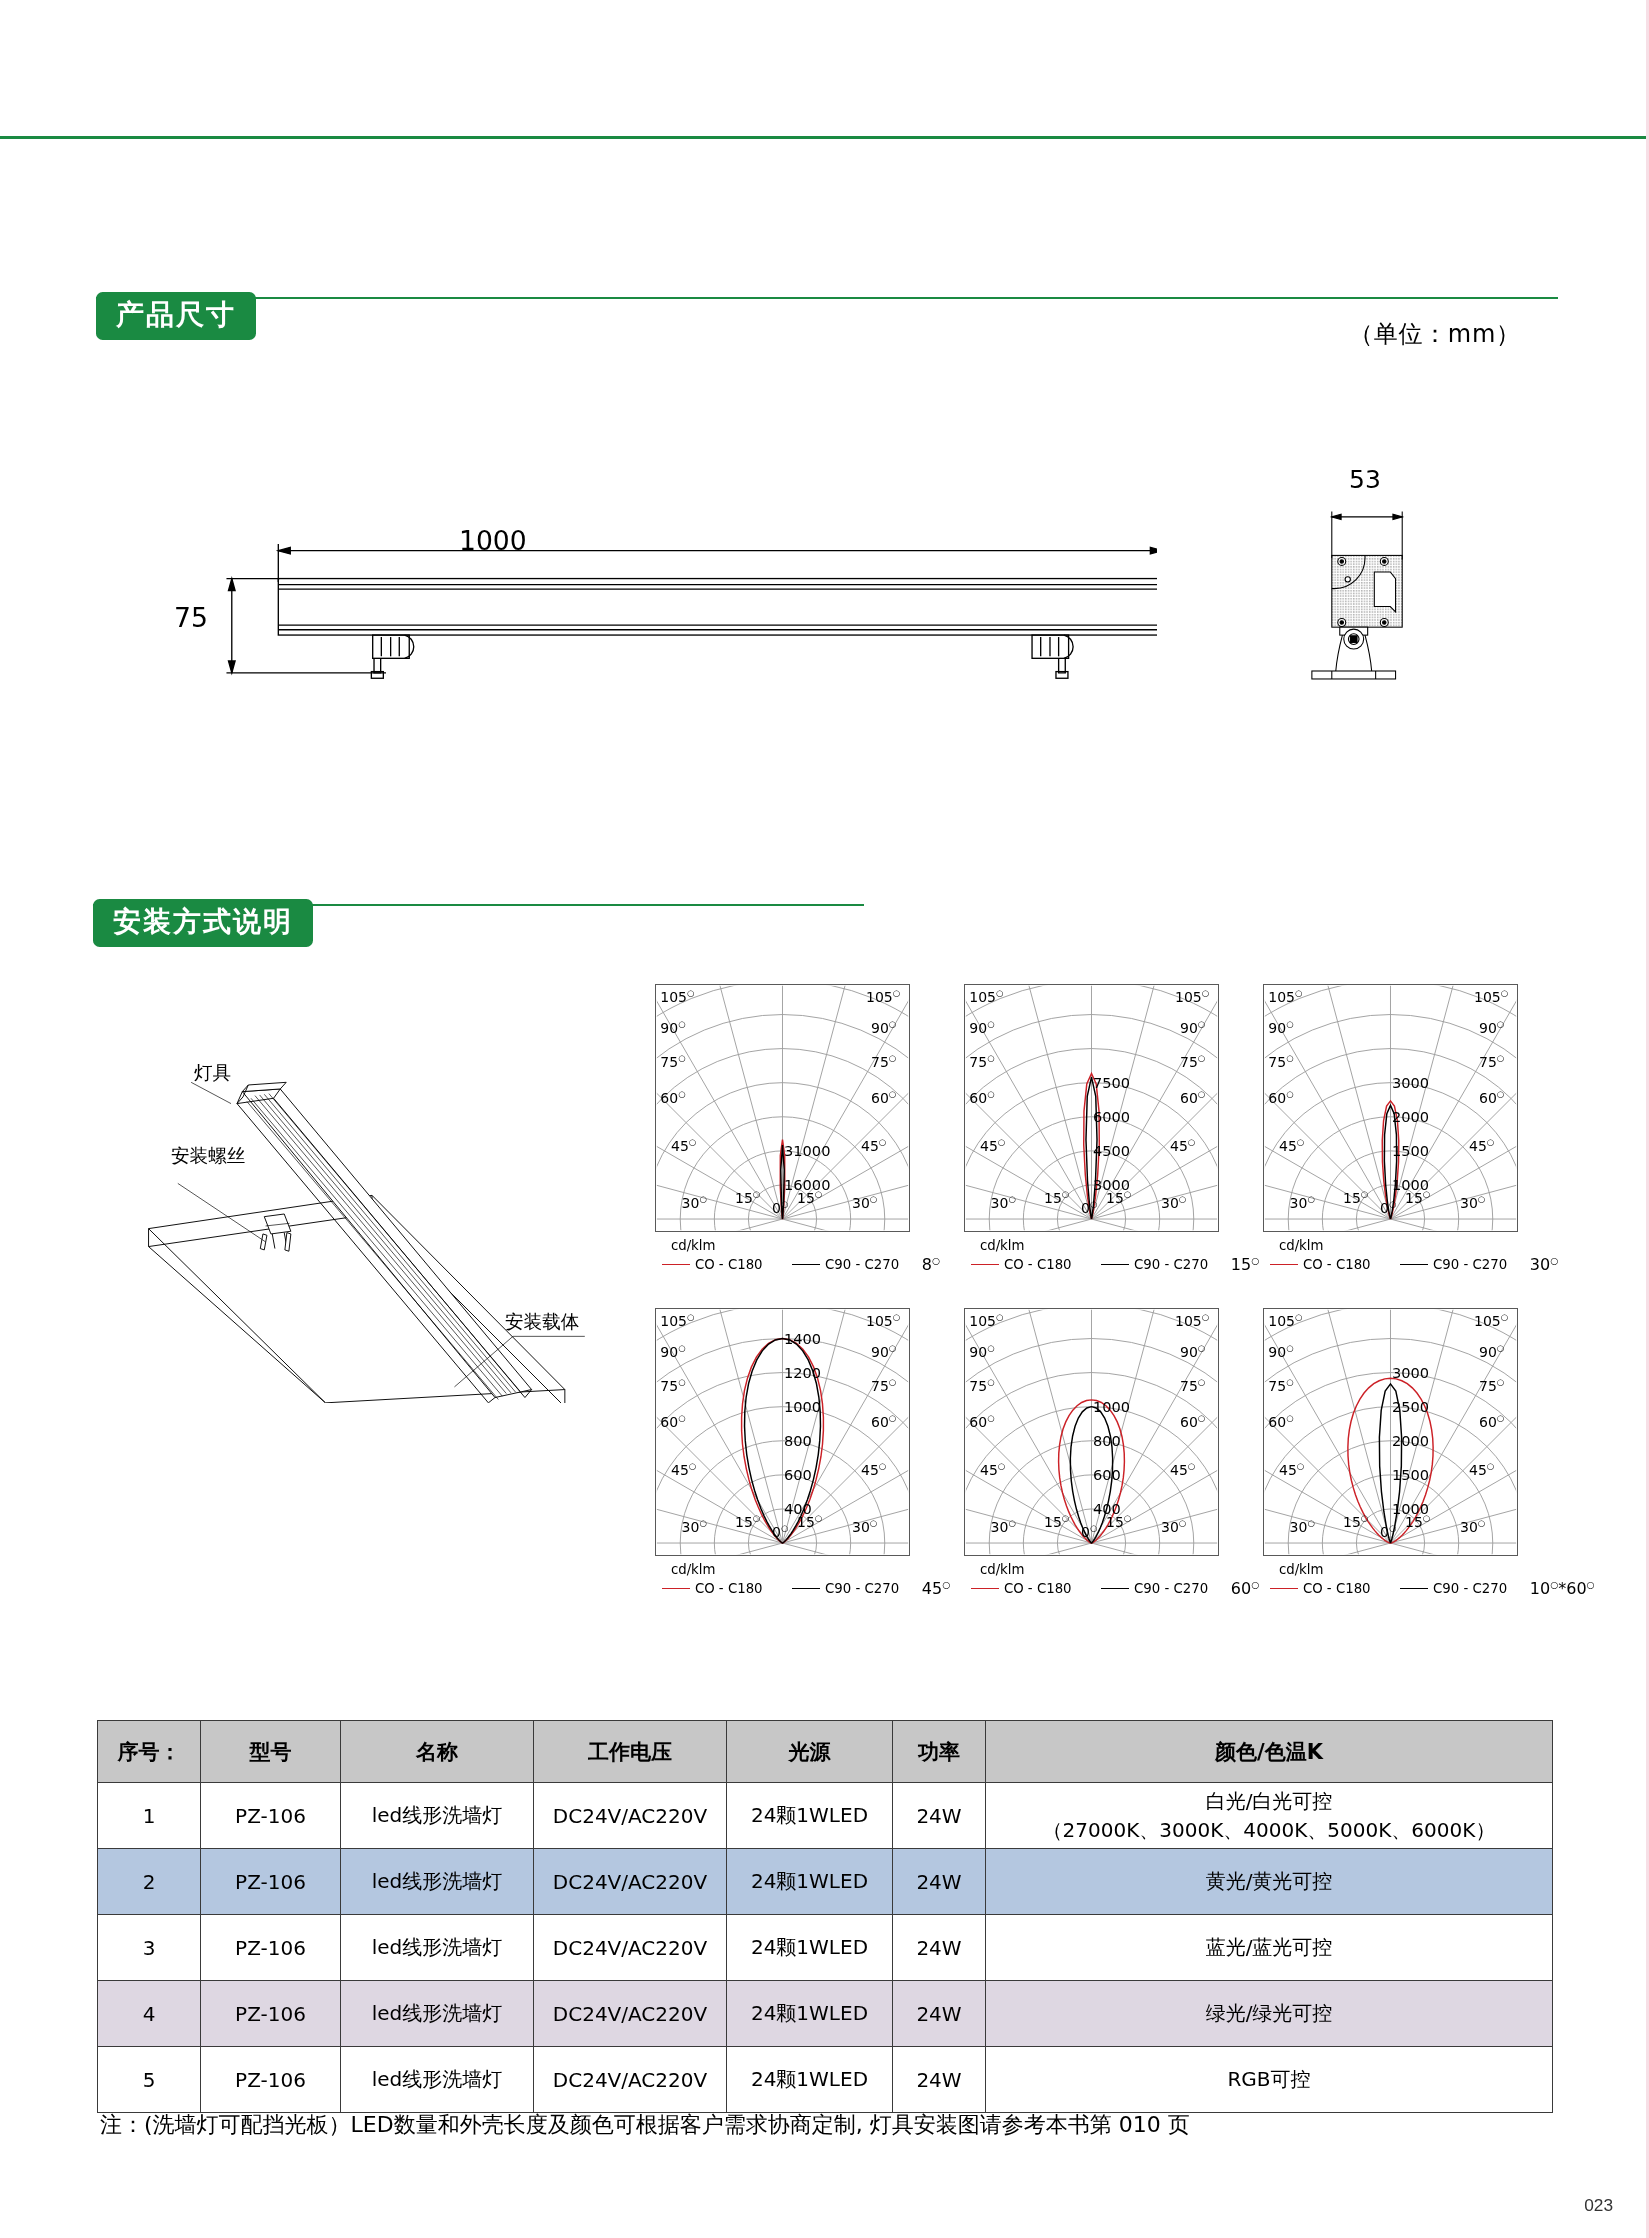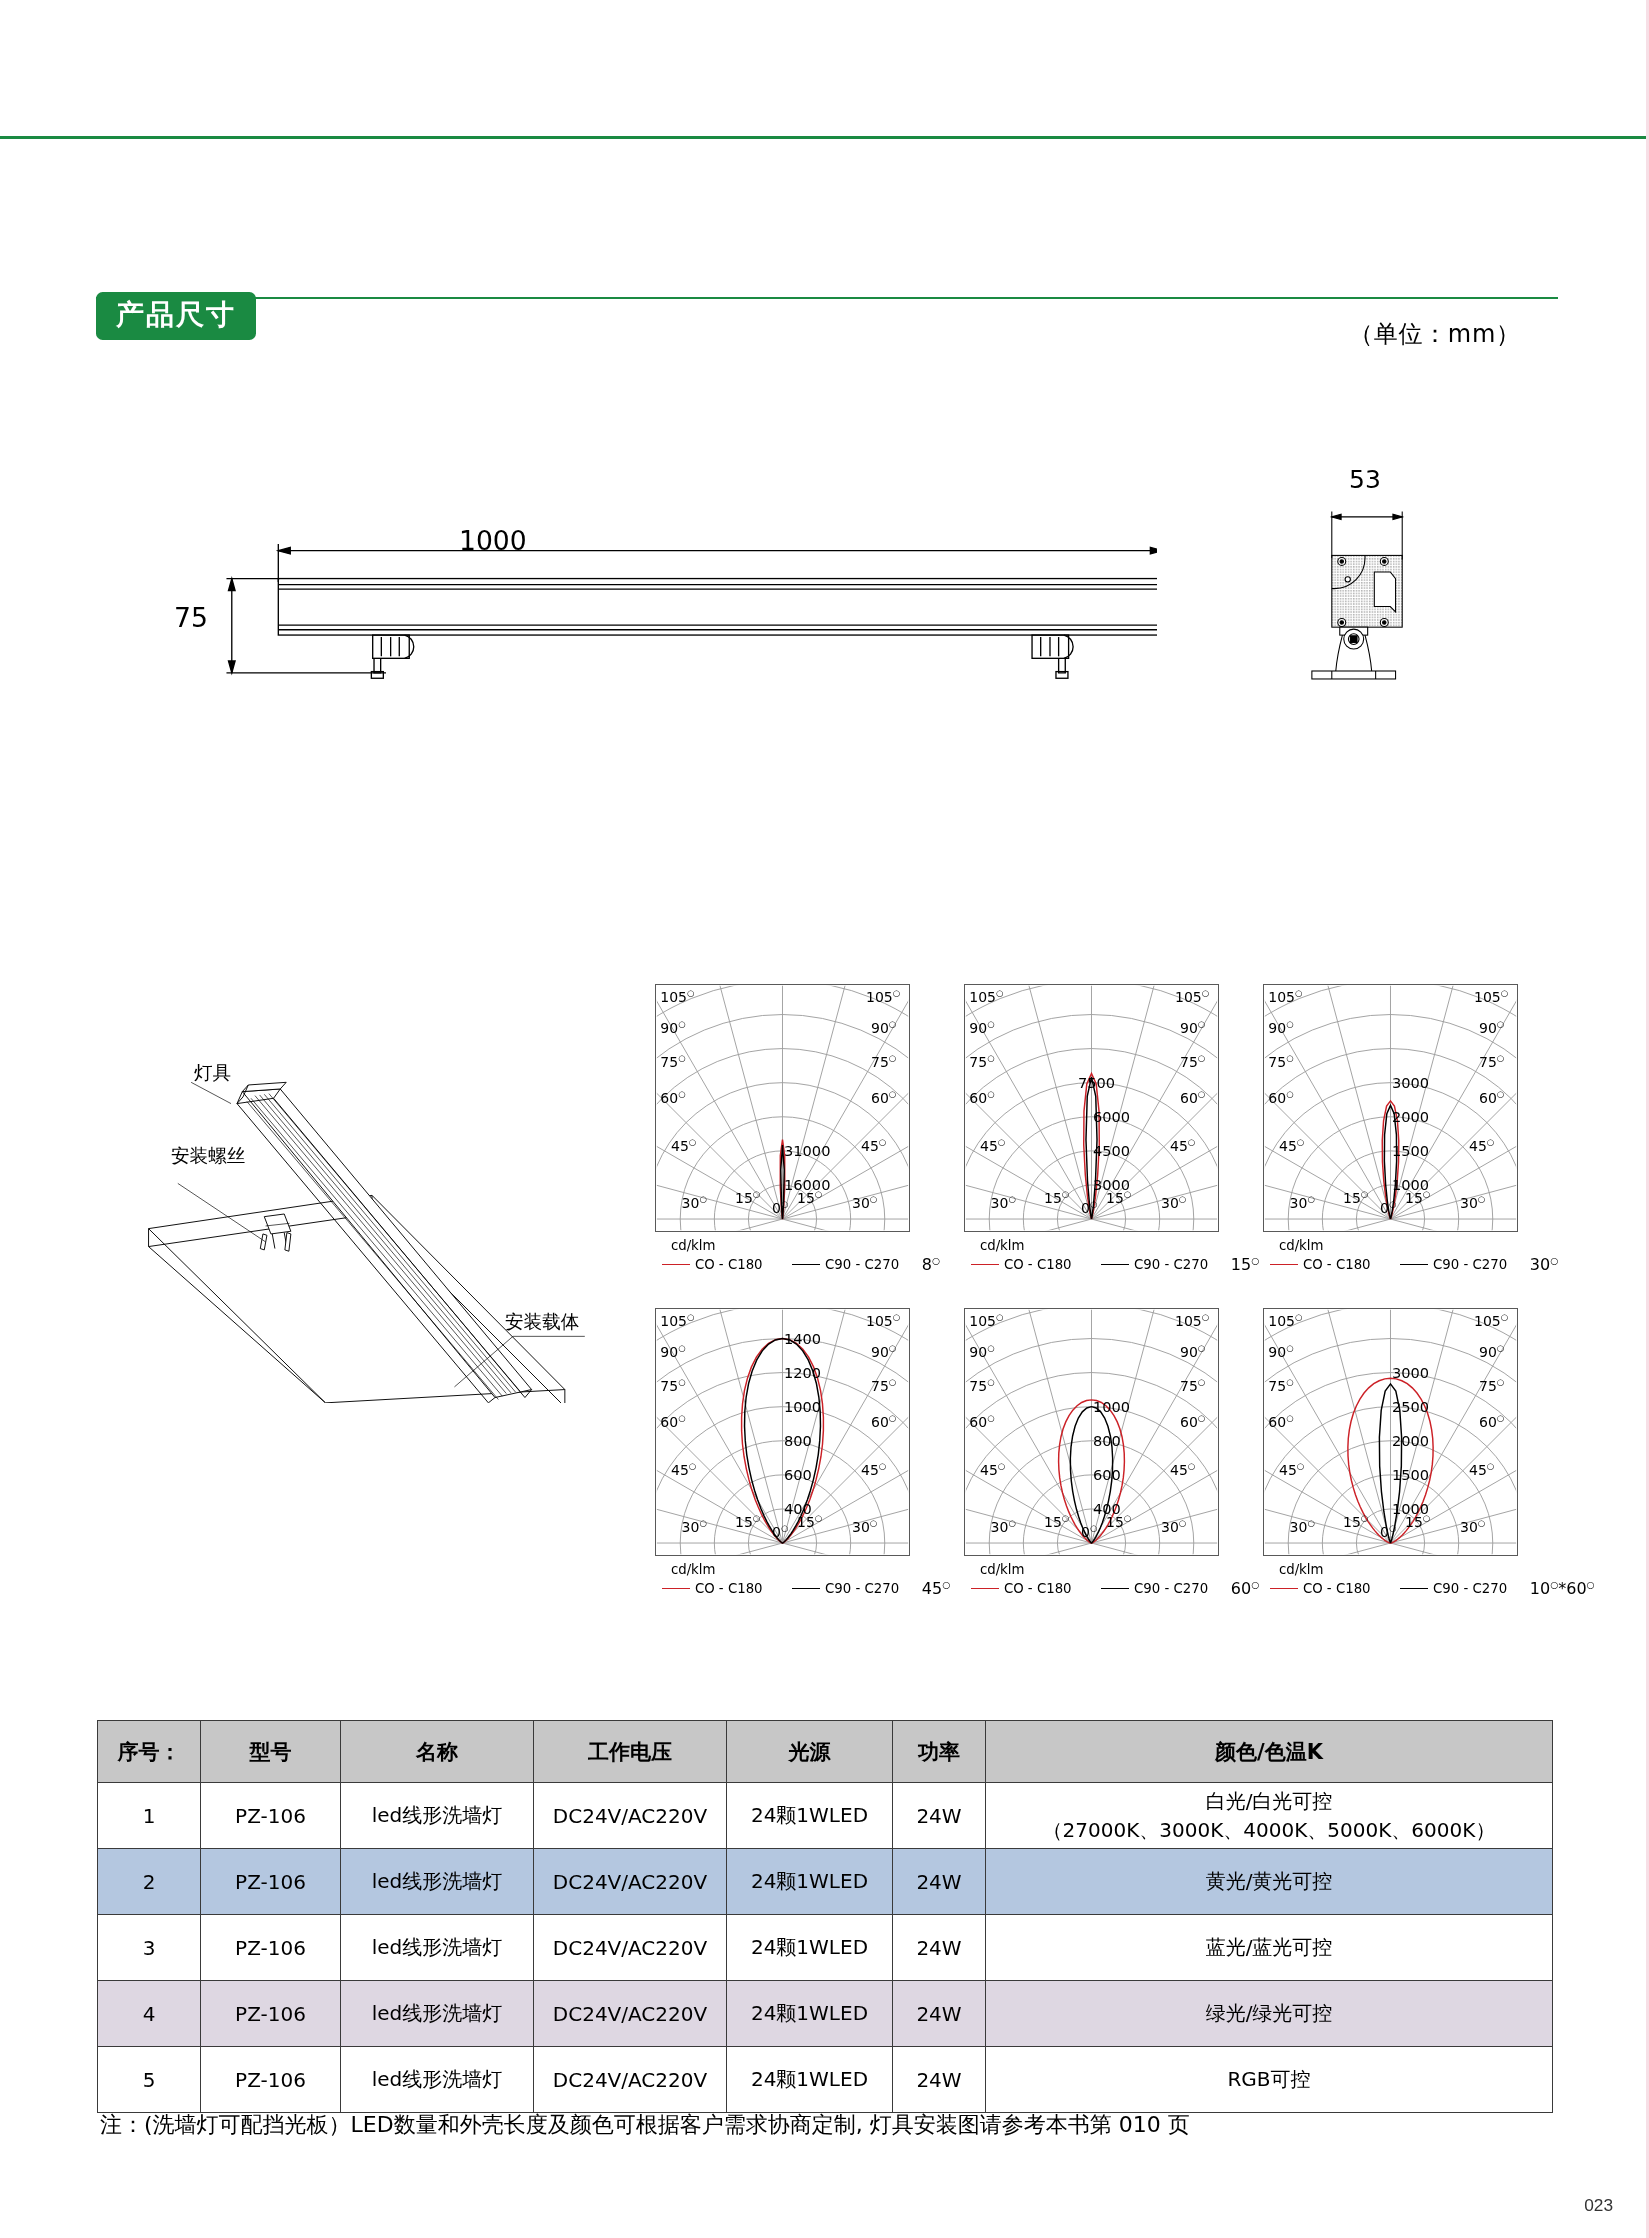--- a/index.html
+++ b/index.html
@@ -178,20 +178,24 @@
       <circle cx="117" cy="262" r="15" fill="#fff"></circle>
       <circle cx="117" cy="262" r="8" fill="#fff"></circle>
       <rect x="112" y="257" width="10" height="10" fill="#000"></rect>
       <rect x="54" y="310" width="126" height="12" fill="#fff"></rect>
       <line x1="84" y1="310" x2="84" y2="322"></line>
       <line x1="150" y1="310" x2="150" y2="322"></line>
     </g>
   </svg>
   <div class="dim-label" style="left:1349px;top:465px;font-size:25px;">53</div>
 
+  <div class="sect" style="left:93px;top:899px;width:771px;">
+    <div class="line" style="width:771px;"></div>
+    <div class="tab">安装方式说明</div>
+  </div>
 
 
   <svg style="position:absolute;left:106px;top:1017px;" width="532" height="386" viewBox="0 0 800 580">
     <g class="ln" stroke-width="1.4">
 
       <path d="M64 318 L400 268 L690 560 L330 580 Z" fill="#fff"></path>
       <path d="M64 318 L64 345 L330 580 L330 580"></path>
       <path d="M64 345 L400 296 L400 268"></path>
       <path d="M400 296 L690 586 L690 560"></path>
 
@@ -340,21 +344,21 @@
         <div class="ang" style="left: 16px; top: 153px;">45<sup>○</sup></div>
         <div class="ang" style="left: 206px; top: 153px;">45<sup>○</sup></div>
         <div class="ang" style="left: 26.6px; top: 210px;">30<sup>○</sup></div>
         <div class="ang" style="left: 197px; top: 210px;">30<sup>○</sup></div>
         <div class="ang" style="left: 80px; top: 205px;">15<sup>○</sup></div>
         <div class="ang" style="left: 142px; top: 205px;">15<sup>○</sup></div>
         <div class="ang" style="left: 117px; top: 215px;">0<sup>○</sup></div>
         <div class="val" style="left: 129px; top: 192px;">3000</div>
         <div class="val" style="left: 129px; top: 158px;">4500</div>
         <div class="val" style="left: 129px; top: 124px;">6000</div>
-        <div class="val" style="left: 114px; top: 90px;">7500</div>
+        <div class="val" style="left: 129px; top: 90px;">7500</div>
         <div class="legend" style="left: 6.6px; top: 254px;">
           <span class="unit">cd/klm</span>
           <span class="row">
             <span class="swatch red"></span>
             <span>CO - C180</span>
             <span class="gap"></span>
             <span class="swatch"></span>
             <span>C90 - C270</span>
             <span class="beam">15<sup>○</sup></span>
           </span>

